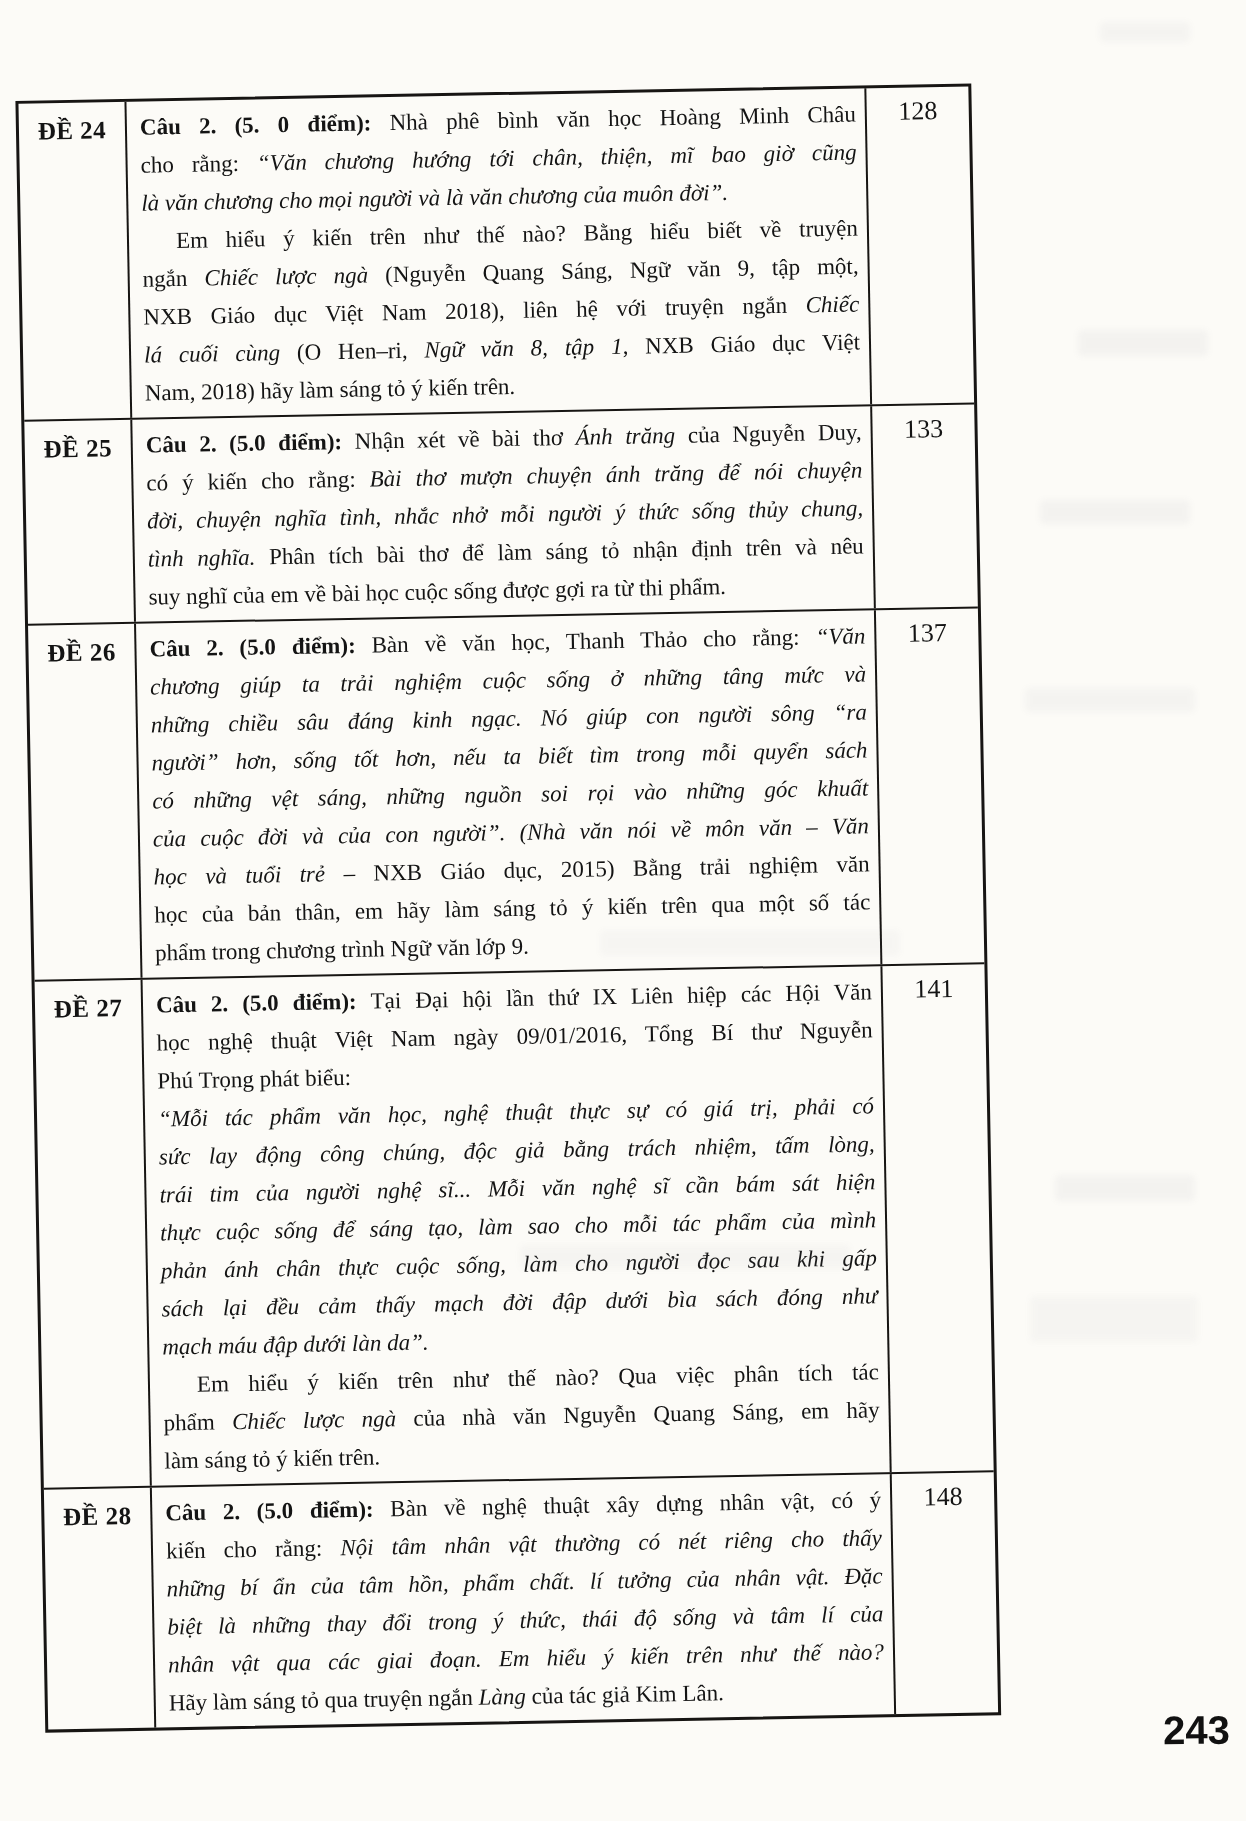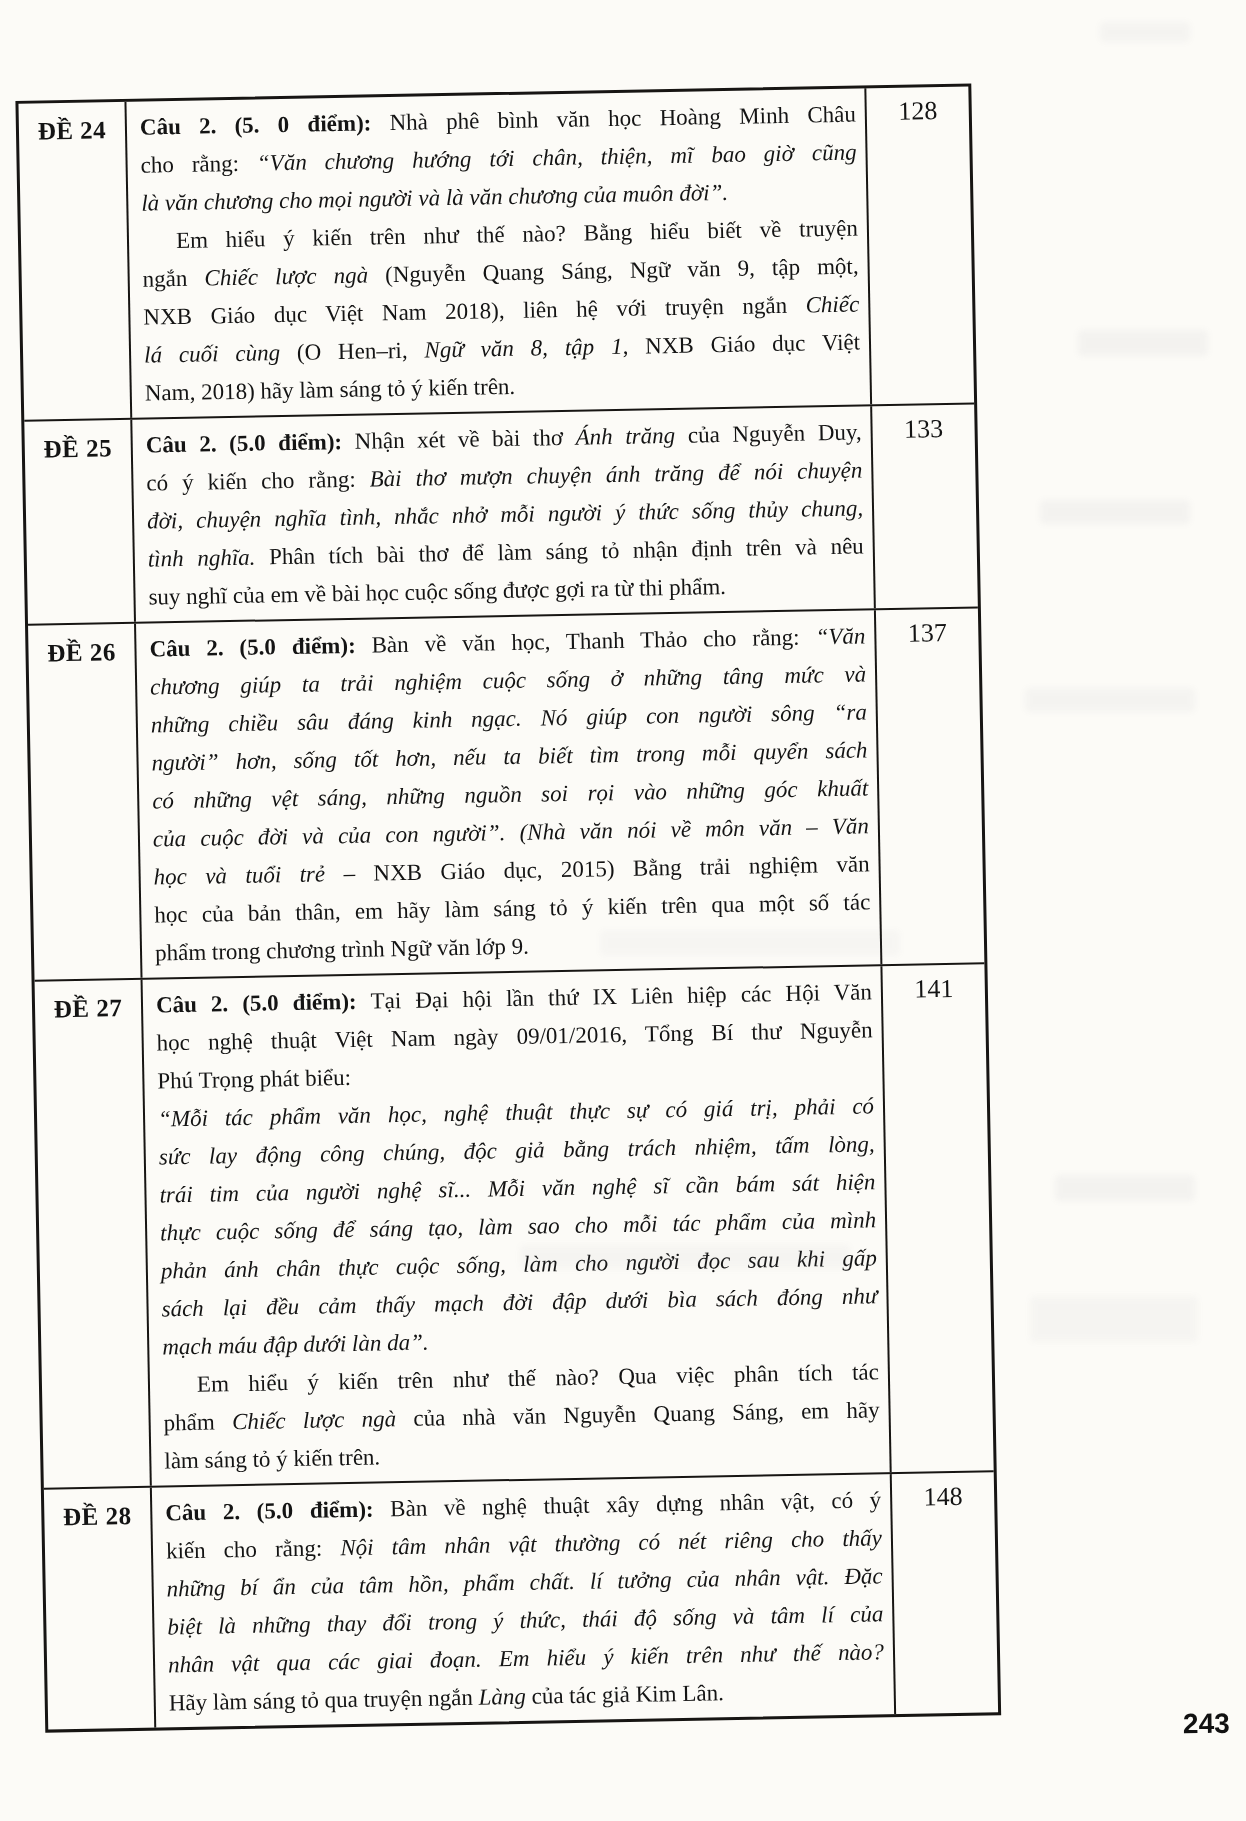--- a/index.html
+++ b/index.html
@@ -54,21 +54,21 @@
   .line.end{text-align-last:left;}
   .line.indent{text-indent:34px;}
   .b{font-weight:bold;}
   .i{font-style:italic;}
   .n{font-style:normal;}
   .page-num{
     position:absolute;
     top:1708px;right:16px;
     font-family:"Liberation Sans","DejaVu Sans",sans-serif;
     font-weight:bold;
-    font-size:28px;
+    font-size:40px;
     color:#111;
     transform:rotate(-.6deg);
   }
   
   .smudge{
     position:absolute;
     background:#8a8a96;
     opacity:.07;
     filter:blur(3px);
     border-radius:4px;

